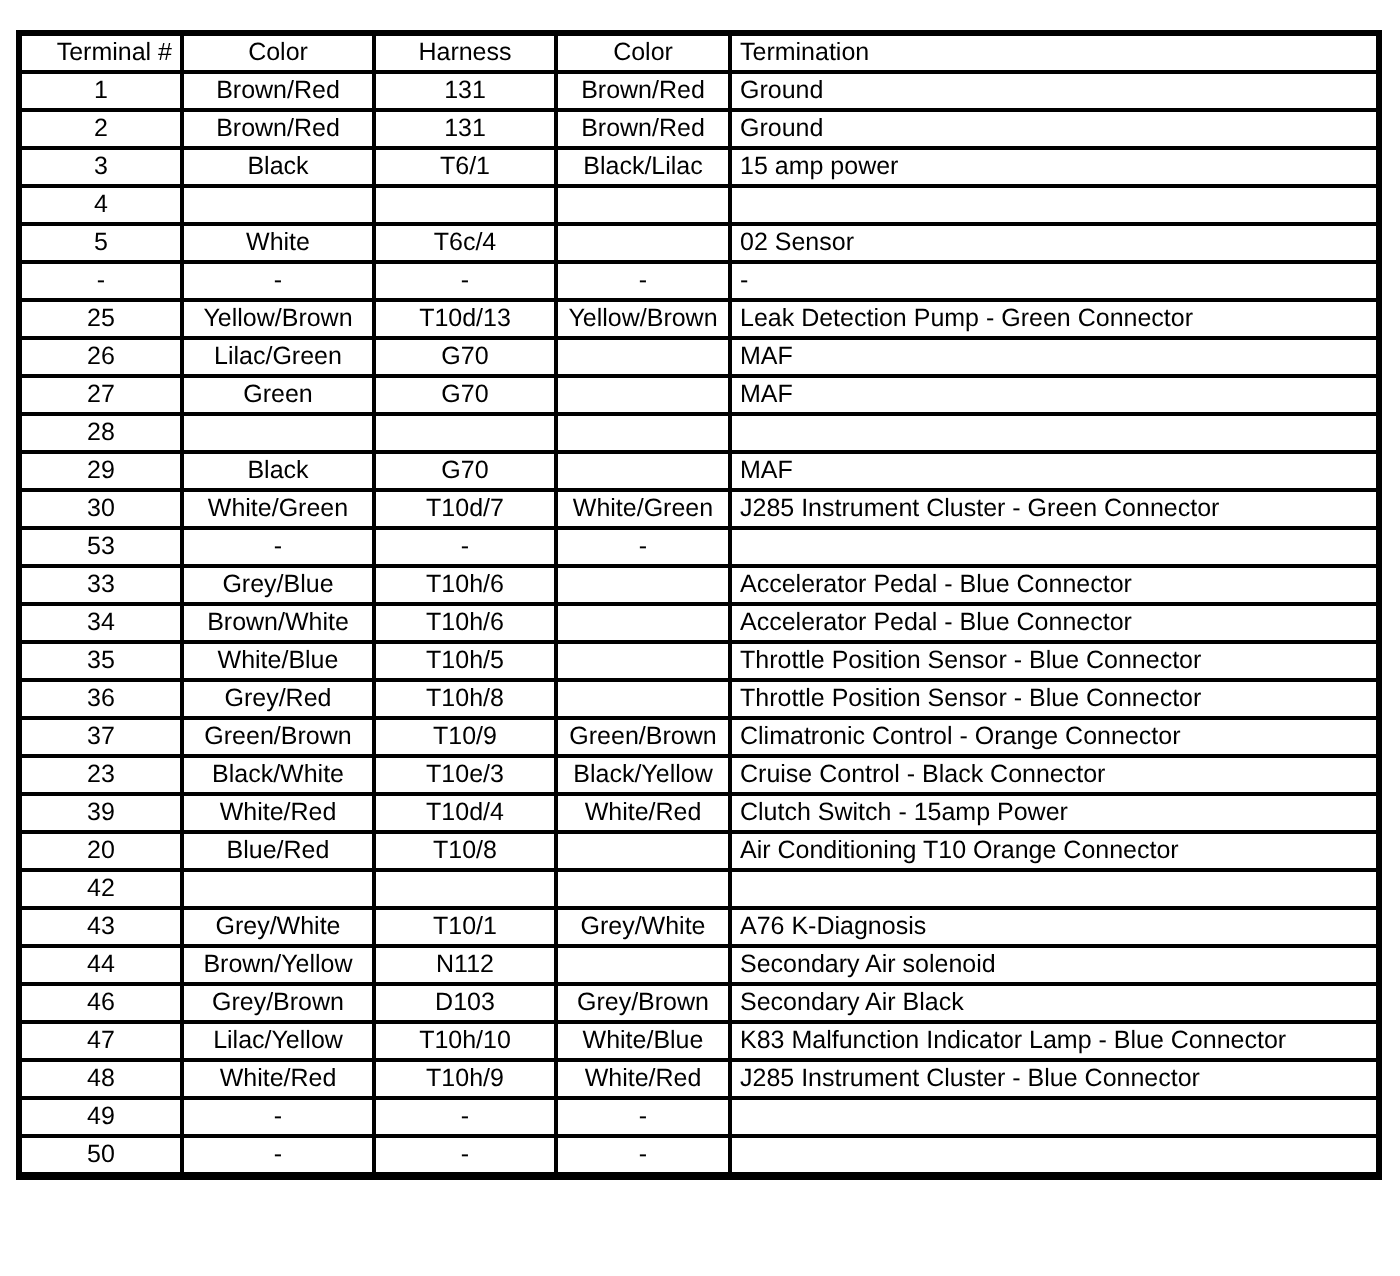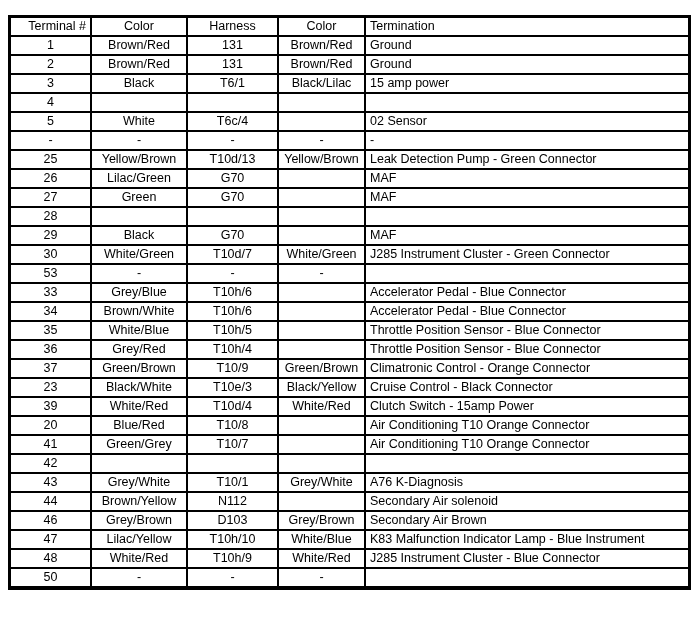--- a/index.html
+++ b/index.html
@@ -176,21 +176,21 @@
         <tr>
           <td>35</td>
           <td>White/Blue</td>
           <td>T10h/5</td>
           <td></td>
           <td>Throttle Position Sensor - Blue Connector</td>
         </tr>
         <tr>
           <td>36</td>
           <td>Grey/Red</td>
-          <td>T10h/4</td>
+          <td>T10h/8</td>
           <td></td>
           <td>Throttle Position Sensor - Blue Connector</td>
         </tr>
         <tr>
           <td>37</td>
           <td>Green/Brown</td>
           <td>T10/9</td>
           <td>Green/Brown</td>
           <td>Climatronic Control - Orange Connector</td>
         </tr>
@@ -209,27 +209,20 @@
           <td>Clutch Switch - 15amp Power</td>
         </tr>
         <tr>
           <td>20</td>
           <td>Blue/Red</td>
           <td>T10/8</td>
           <td></td>
           <td>Air Conditioning T10 Orange Connector</td>
         </tr>
         <tr>
-          <td>41</td>
-          <td>Green/Grey</td>
-          <td>T10/7</td>
-          <td></td>
-          <td>Air Conditioning T10 Orange Connector</td>
-        </tr>
-        <tr>
           <td>42</td>
           <td></td>
           <td></td>
           <td></td>
           <td></td>
         </tr>
         <tr>
           <td>43</td>
           <td>Grey/White</td>
           <td>T10/1</td>
@@ -241,35 +234,42 @@
           <td>Brown/Yellow</td>
           <td>N112</td>
           <td></td>
           <td>Secondary Air solenoid</td>
         </tr>
         <tr>
           <td>46</td>
           <td>Grey/Brown</td>
           <td>D103</td>
           <td>Grey/Brown</td>
-          <td>Secondary Air Brown</td>
+          <td>Secondary Air Black</td>
         </tr>
         <tr>
           <td>47</td>
           <td>Lilac/Yellow</td>
           <td>T10h/10</td>
           <td>White/Blue</td>
-          <td>K83 Malfunction Indicator Lamp - Blue Instrument</td>
+          <td>K83 Malfunction Indicator Lamp - Blue Connector</td>
         </tr>
         <tr>
           <td>48</td>
           <td>White/Red</td>
           <td>T10h/9</td>
           <td>White/Red</td>
           <td>J285 Instrument Cluster - Blue Connector</td>
+        </tr>
+        <tr>
+          <td>49</td>
+          <td>-</td>
+          <td>-</td>
+          <td>-</td>
+          <td></td>
         </tr>
         <tr>
           <td>50</td>
           <td>-</td>
           <td>-</td>
           <td>-</td>
           <td></td>
         </tr>
       </tbody>
   </table>

